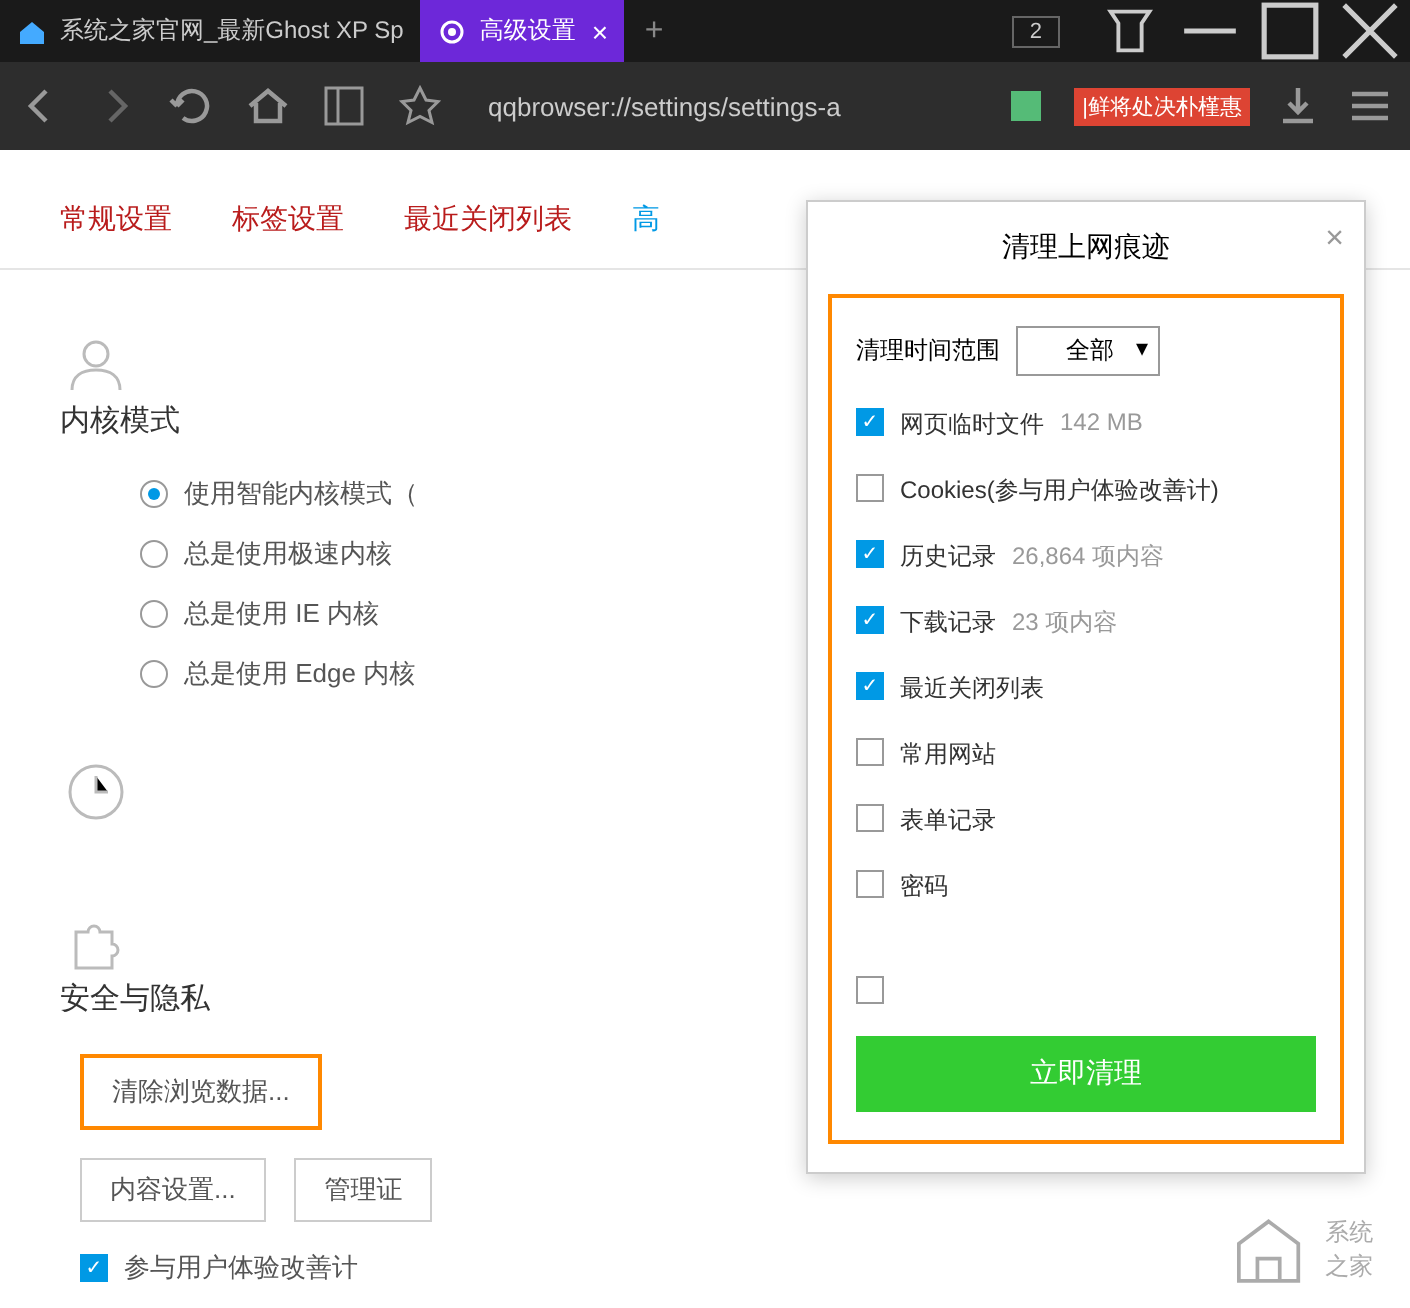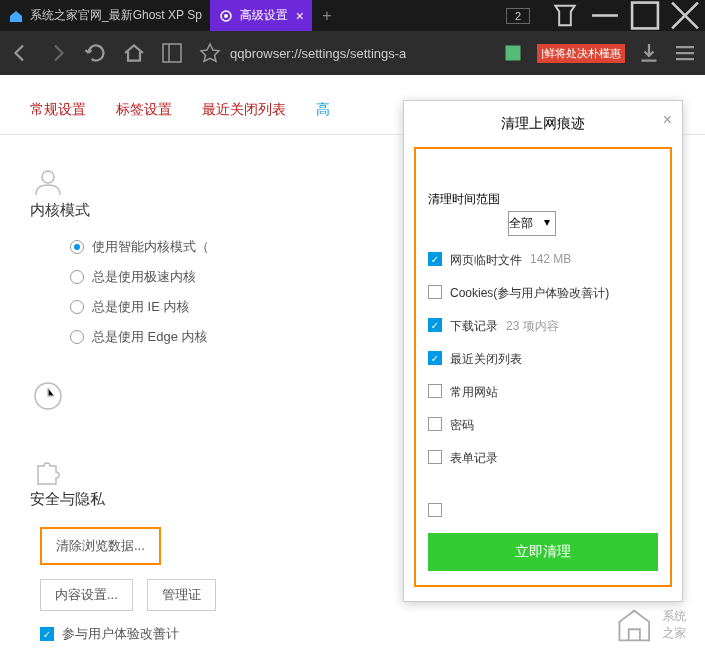--- a/index.html
+++ b/index.html
@@ -13,21 +13,21 @@
     .tab-close { margin-left: 8px; color: #999; font-size: 14px; }
     .tab.active .tab-close { color: #fff; }
     .tab-add { width: 30px; text-align: center; color: #888; font-size: 16px; }
     .win-controls { margin-left: auto; display: flex; align-items: center; }
     .win-badge { border: 1px solid #666; padding: 1px 8px; font-size: 11px; color: #ccc; margin-right: 15px; }
     .win-btn { width: 40px; height: 31px; display: flex; align-items: center; justify-content: center; color: #ccc; }
     
     
     .toolbar { height: 44px; background: #2d2d2d; display: flex; align-items: center; padding: 0 8px; gap: 14px; }
     .tool-btn { width: 24px; height: 24px; display: flex; align-items: center; justify-content: center; color: #999; }
-    .addressbar { flex: 1; display: flex; align-items: center; gap: 8px; }
+    .addressbar { flex: 1; display: flex; align-items: center; gap: 22px; }
     .address-text { color: #ccc; font-size: 13px; }
     .right-tools { display: flex; align-items: center; gap: 12px; }
     .news-badge { background: #d43; color: #fff; font-size: 11px; padding: 2px 4px; }
     
     
     .settings-nav { height: 50px; border-bottom: 1px solid #e5e5e5; display: flex; align-items: center; padding: 0 30px; gap: 30px; margin-top: 10px; }
     .nav-item { font-size: 14px; color: #b91c1c; padding: 14px 0; }
     .nav-item.partial { color: #0099e5; }
     
     
@@ -44,21 +44,21 @@
     .checkbox.checked::after { content: '✓'; color: #fff; font-size: 10px; }
     .btn-outline { border: 1px solid #ccc; padding: 6px 14px; font-size: 13px; color: #555; background: #fff; display: inline-block; margin-right: 10px; margin-bottom: 14px; }
     .btn-highlight { border: 2px solid #f80; padding: 8px 14px; font-size: 13px; color: #555; display: inline-block; margin-bottom: 14px; }
     
     
     .dialog { position: absolute; top: 100px; right: 22px; width: 280px; background: #fff; border: 1px solid #ccc; box-shadow: 0 2px 10px rgba(0,0,0,0.2); z-index: 10; }
     .dialog-header { text-align: center; padding: 14px; font-size: 14px; position: relative; }
     .dialog-close { position: absolute; right: 10px; top: 10px; color: #999; font-size: 16px; }
     .dialog-body { border: 2px solid #f80; margin: 0 10px 14px 10px; padding: 14px 12px; }
     .time-row { display: flex; align-items: center; font-size: 12px; margin-bottom: 16px; }
-    .time-select { border: 1px solid #999; padding: 3px 22px 3px 0; margin-left: 8px; font-size: 12px; position: relative; margin-top: 48px; }
+    .time-select { border: 1px solid #999; padding: 3px 22px 3px 24px; margin-left: 8px; font-size: 12px; position: relative; }
     .time-select::after { content: '▾'; position: absolute; right: 5px; }
     .dlg-check-row { display: flex; font-size: 12px; color: #333; margin-bottom: 16px; }
     .dlg-check-row .meta { color: #999; margin-left: 8px; }
     .dlg-sep { height: 20px; }
     .btn-primary { background: #3c3; color: #fff; text-align: center; padding: 10px; font-size: 14px; }
     
     
     .watermark { position: absolute; bottom: 10px; right: 15px; color: #888; font-size: 12px; display: flex; align-items: center; gap: 6px; opacity: 0.7; }
     
     svg { width: 100%; height: 100%; }
@@ -268,38 +268,43 @@
         <span class="checkbox checked"></span>
         <span>网页临时文件</span>
         <span class="meta">142 MB</span>
       </div>
     <div class="dlg-check-row">
         <span class="checkbox"></span>
         <span>Cookies(参与用户体验改善计)</span>
       </div>
     <div class="dlg-check-row">
         <span class="checkbox checked"></span>
+        <span>历史记录</span>
+        <span class="meta">26,864 项内容</span>
+      </div>
+    <div class="dlg-check-row">
+        <span class="checkbox checked"></span>
         <span>下载记录</span>
         <span class="meta">23 项内容</span>
       </div>
     <div class="dlg-check-row">
         <span class="checkbox checked"></span>
         <span>最近关闭列表</span>
       </div>
     <div class="dlg-check-row">
         <span class="checkbox"></span>
         <span>常用网站</span>
       </div>
     <div class="dlg-check-row">
         <span class="checkbox"></span>
+        <span>表单记录</span>
+      </div>
+    <div class="dlg-check-row">
+        <span class="checkbox"></span>
         <span>密码</span>
-      </div>
-    <div class="dlg-check-row">
-        <span class="checkbox"></span>
-        <span>表单记录</span>
       </div>
     <div class="dlg-sep"></div>
     <div class="dlg-check-row">
         <span class="checkbox"></span>
       </div>
     <div class="btn-primary">立即清理</div>
   </div>
 </div>
 
 <div class="watermark">

